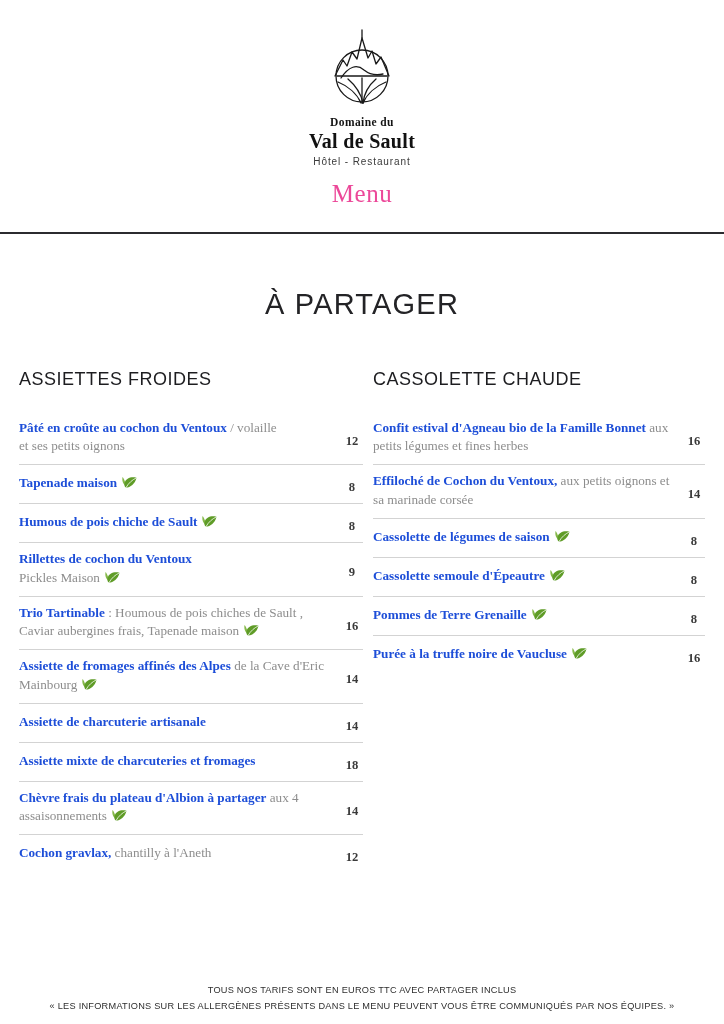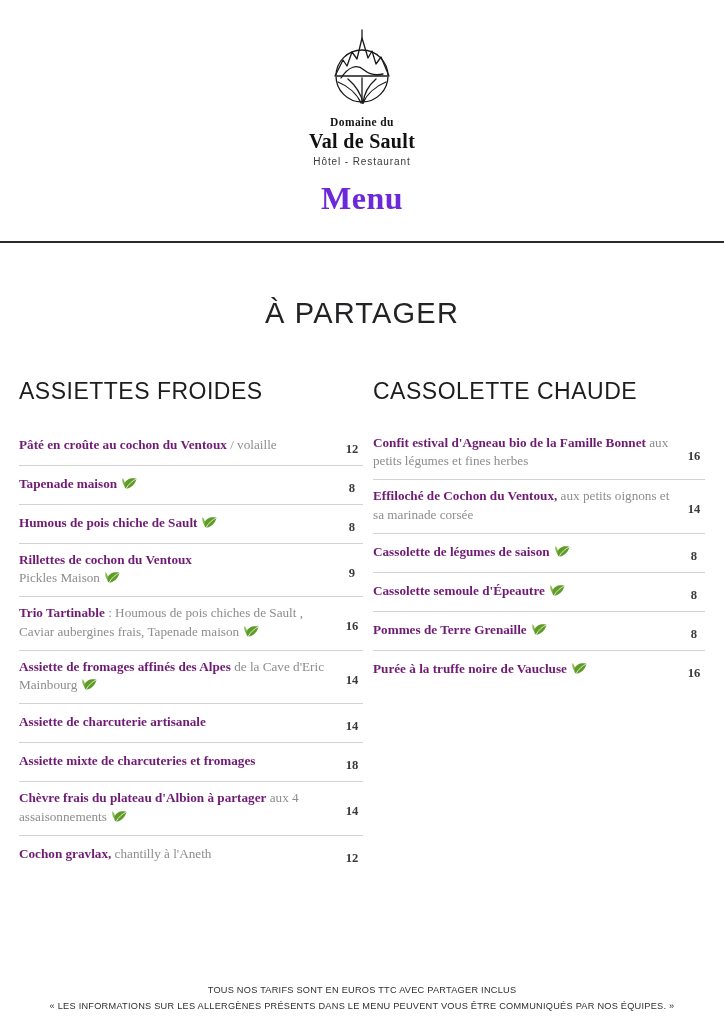--- a/index.html
+++ b/index.html
@@ -54,24 +54,24 @@
   }
   .brand-sub {
     font-family: "Liberation Sans", sans-serif;
     font-size: 10px;
     letter-spacing: 0.9px;
     color: #3a3a3a;
     margin-top: 3px;
   }
   .menu-word {
     font-family: "Liberation Serif", serif;
-    font-weight: bold;
-    font-size: 32px;
+    font-weight: normal;
+    font-size: 25px;
     letter-spacing: 0.5px;
-    color: #6d28d9;
+    color: #ec4899;
     margin-top: 11px;
   }
   .header-rule {
     width: 100%;
     height: 2px;
     background: #2b2b2f;
     margin-top: 12px;
   }
 
   
@@ -95,21 +95,21 @@
     align-items: flex-start;
   }
   .col {
     width: 342px;
   }
   .col-left { width: 344px; }
   .col-right { width: 332px; }
 
   .col-title {
     font-family: "Liberation Sans", sans-serif;
-    font-size: 23px;
+    font-size: 18px;
     font-weight: 400;
     letter-spacing: 0.5px;
     color: #1d1d20;
     margin-bottom: 22px;
   }
 
   .item {
     display: flex;
     align-items: center;
     justify-content: space-between;
@@ -122,21 +122,21 @@
   .item-text {
     font-family: "Liberation Serif", serif;
     font-size: 13.2px;
     line-height: 1.42;
     color: #8d8d8d;
     padding-right: 10px;
     flex: 1 1 auto;
   }
   .item-text .name {
     font-weight: bold;
-    color: #701a75;
+    color: #1d4ed8;
   }
   .item-text .desc {
     font-weight: normal;
     color: #8d8d8d;
   }
   .leaf {
     display: inline-block;
     vertical-align: -2px;
     margin-left: 4px;
   }
@@ -202,21 +202,21 @@
 </div>
 <div class="header-rule"></div>
 
 <h1 class="section-title">À PARTAGER</h1>
 
 <div class="columns">
   <div class="col col-left">
     <div class="col-title">ASSIETTES FROIDES</div>
     <div class="item-list">
         <div class="item">
-          <div class="item-text"><span class="name">Pâté en croûte au cochon du Ventoux</span><span class="desc"> / volaille</span></div>
+          <div class="item-text"><span class="name">Pâté en croûte au cochon du Ventoux</span><span class="desc"> / volaille</span><div class="desc">et ses petits oignons</div></div>
           <div class="price">12</div>
         </div>
         <div class="item">
           <div class="item-text"><span class="name">Tapenade maison</span><svg viewBox="0 0 24 20" width="17" height="14" class="leaf">
               <path d="M2 3 C1 9 3 14 7 15 C6 11 5 7 3 4 Z" fill="#86b94a"></path>
               <path d="M22 4 C14 2 7 5 5 11 C4 14 5 17 7 18 C13 18 20 13 22 4 Z" fill="#5f9c27"></path>
               <path d="M22 4 C16 7 11 11 7 18" fill="none" stroke="#ffffff" stroke-width="1.1"></path>
             </svg></div>
           <div class="price">8</div>
         </div>

